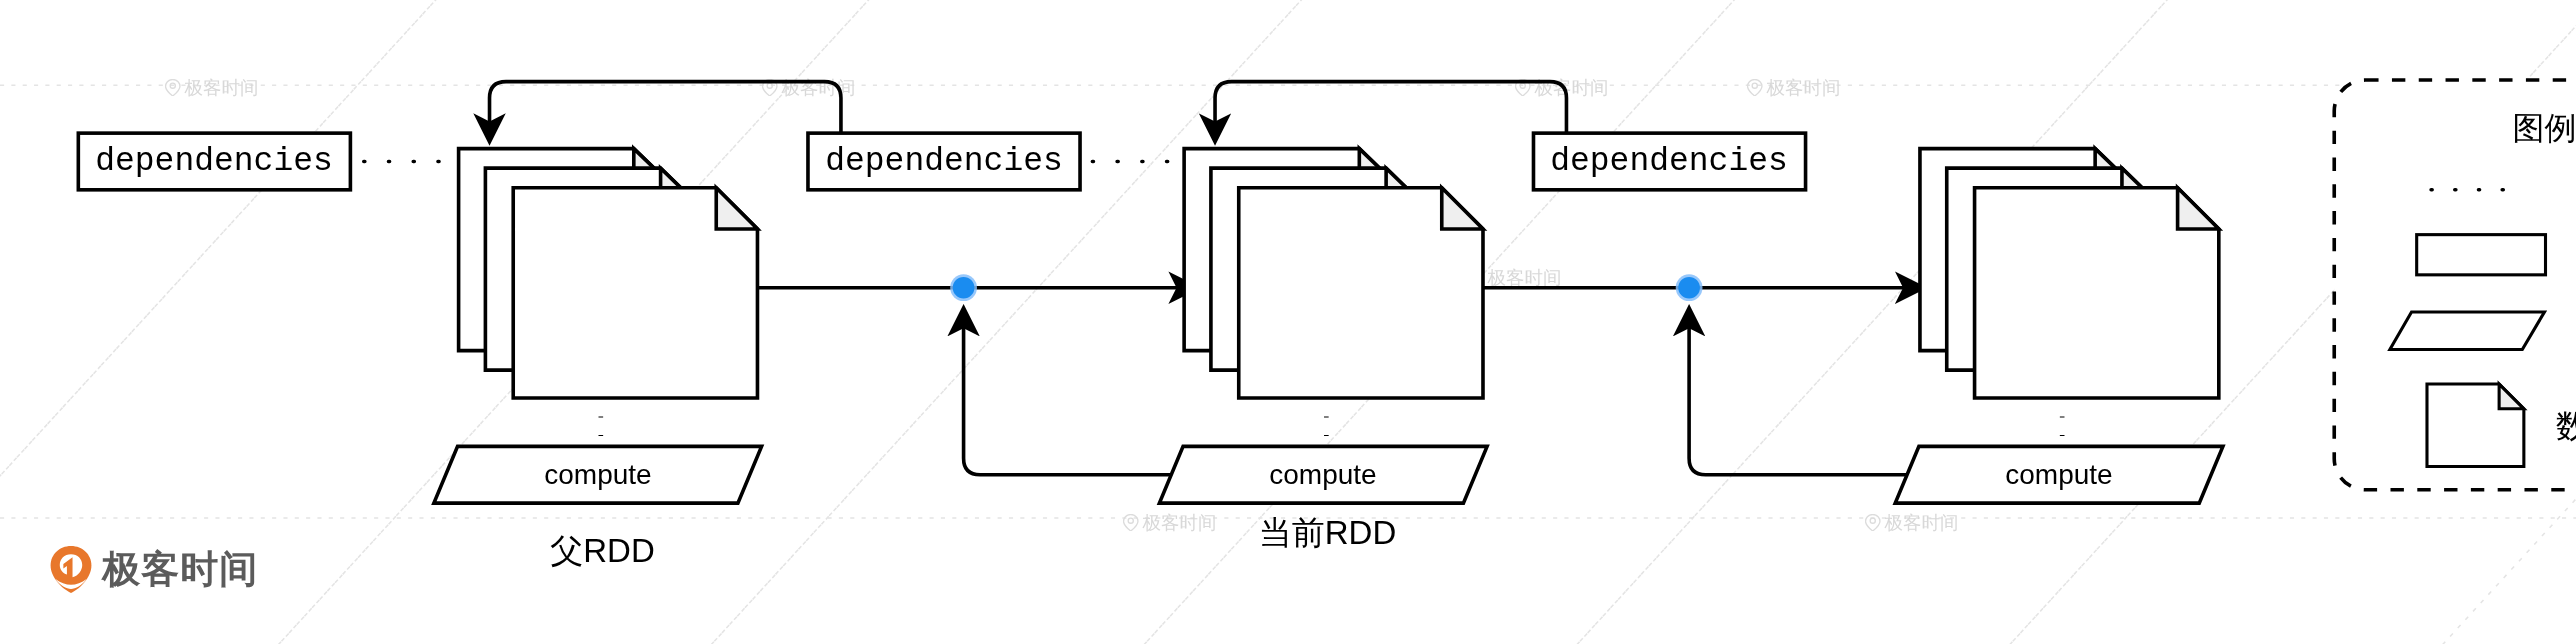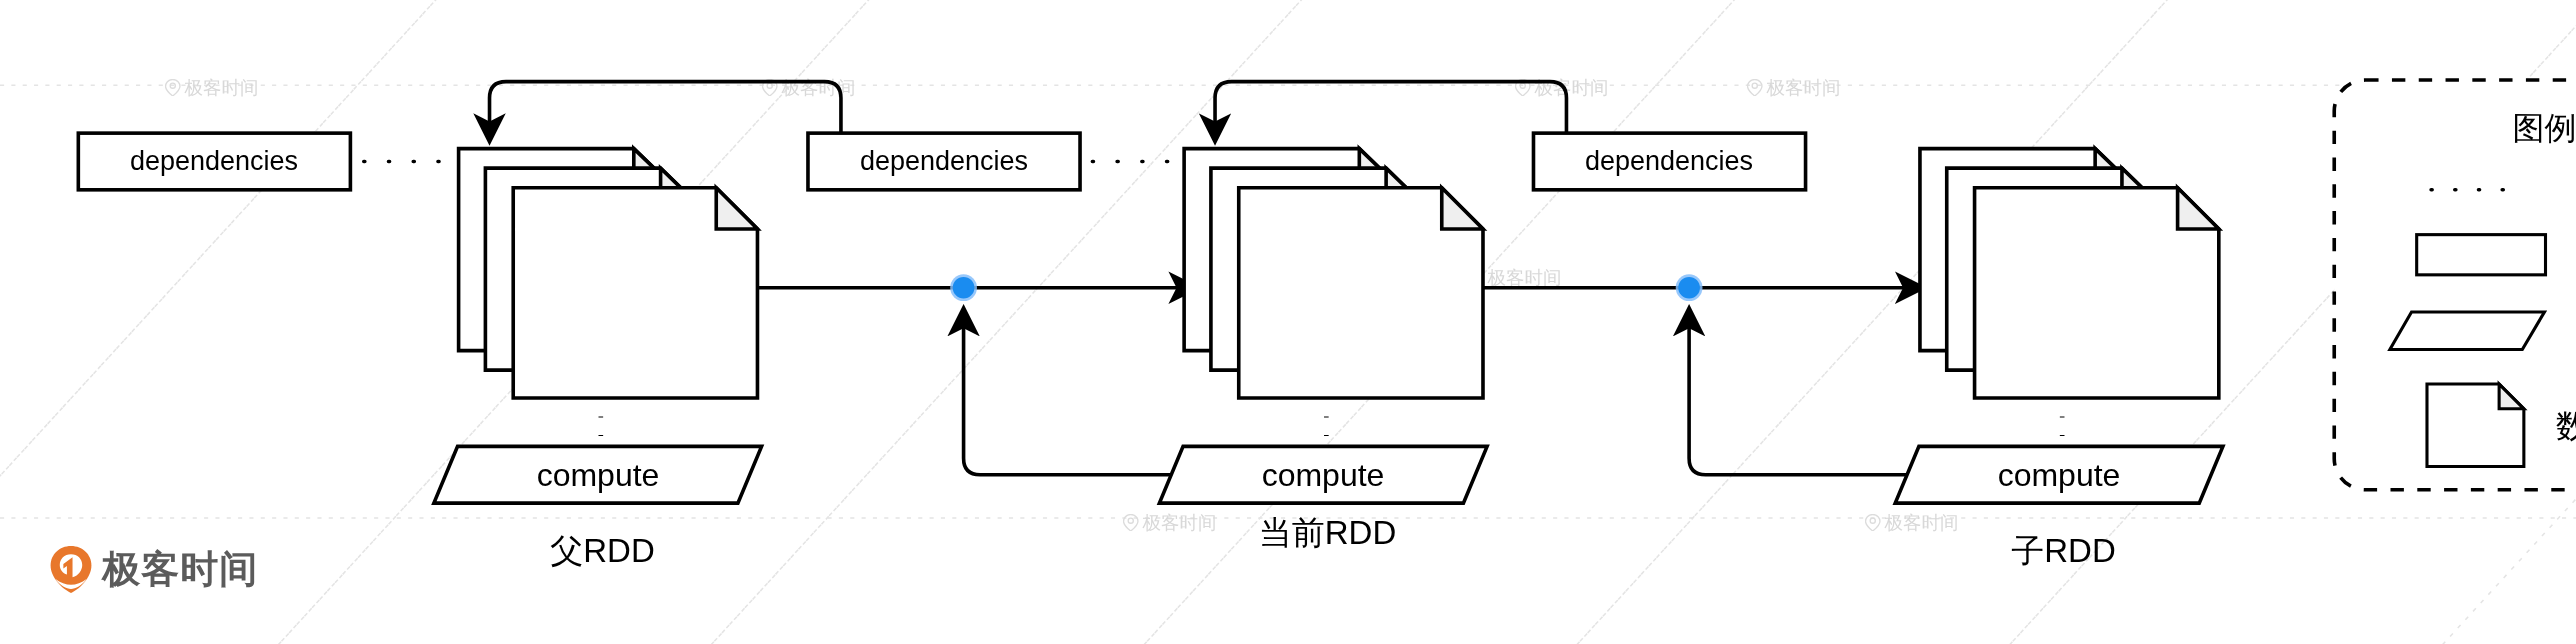--- a/index.html
+++ b/index.html
@@ -1,22 +1,22 @@
 <!DOCTYPE html>
 <html style="font-size:8.2px"><head>
 <meta charset="utf-8">
 <style>
   html,body{margin:0;padding:0;background:#ffffff;}
   body{width:2832px;height:645px;position:relative;overflow:hidden;
        font-family:"Liberation Sans","DejaVu Sans",sans-serif;}
   #stage{position:absolute;left:0;top:0;width:2832px;height:645px;}
   svg.layer{position:absolute;left:0;top:0;width:2832px;height:645px;}
   .lbl{position:absolute;white-space:nowrap;color:#000;line-height:1;}
-  .dep-text{font-size:27px;}
-  .compute-text{font-size:32px;}
+  .dep-text{font-size:33px;font-family:Liberation Mono, monospace;}
+  .compute-text{font-size:28px;}
   .rdd-text{font-size:33px;text-align:right;}
   .legend-title{font-size:32px;}
   .legend-item-text{font-size:32px;}
   .logo-text{font-size:38px;font-weight:bold;color:#5b5b5b;letter-spacing:1px;}
   #logo-wrap{position:absolute;left:49px;top:544px;display:flex;align-items:center;gap:9.3px;}
   #logo-mark{width:44px;height:49px;position:relative;}
   .wm{position:absolute;color:#d8d8d8;font-size:18.5px;white-space:nowrap;
       display:flex;align-items:center;gap:4.1px;user-select:none;}
   .wm-mark{width:15.5px;height:17.5px;position:relative;display:inline-block;}
 </style>
@@ -216,21 +216,20 @@
   <div class="lbl compute-text" style="left:434px;top:446px;width:328px;height:57px;display:flex;align-items:center;justify-content:center;">compute</div>
 
   <div class="lbl compute-text" style="left:1159px;top:446px;width:328px;height:57px;display:flex;align-items:center;justify-content:center;">compute</div>
 
   <div class="lbl compute-text" style="left:1895px;top:446px;width:328px;height:57px;display:flex;align-items:center;justify-content:center;">compute</div>
 
   <div class="lbl rdd-text" style="left:443px;top:531px;width:319px;height:39px;display:flex;align-items:center;justify-content:center;">父RDD</div>
 
   <div class="lbl rdd-text" style="left:1168px;top:513px;width:319px;height:39px;display:flex;align-items:center;justify-content:center;">当前RDD</div>
 
-  <div class="lbl rdd-text" style="left:1904px;top:531px;width:319px;height:39px;display:flex;align-items:center;justify-content:center;">子RDD</div>
 
   <div class="lbl legend-title" style="left:2334px;top:108px;width:421px;height:39px;display:flex;align-items:center;justify-content:center;">图例</div>
 
   <div class="lbl legend-item-text" style="left:2556px;top:406px;width:196px;height:39px;display:flex;align-items:center;">数据分片</div>
 
   <div id="logo-wrap">
     <div id="logo-mark">
       <svg viewBox="0 0 86 96" width="44" height="49">
         <path d="M43 2 C20 2 3 19 3 40 C3 62 23 84 43 94 C63 84 83 62 83 40 C83 19 66 2 43 2 Z" fill="#e8772b"></path>
         <path d="M43 18 C30 18 21 27 21 39 C21 48 27 55 35 58 L35 41 L28 46 L28 37 L46 24 L46 63 C58 60 65 49 65 39 C65 27 56 18 43 18 Z" fill="#ffffff"></path>

